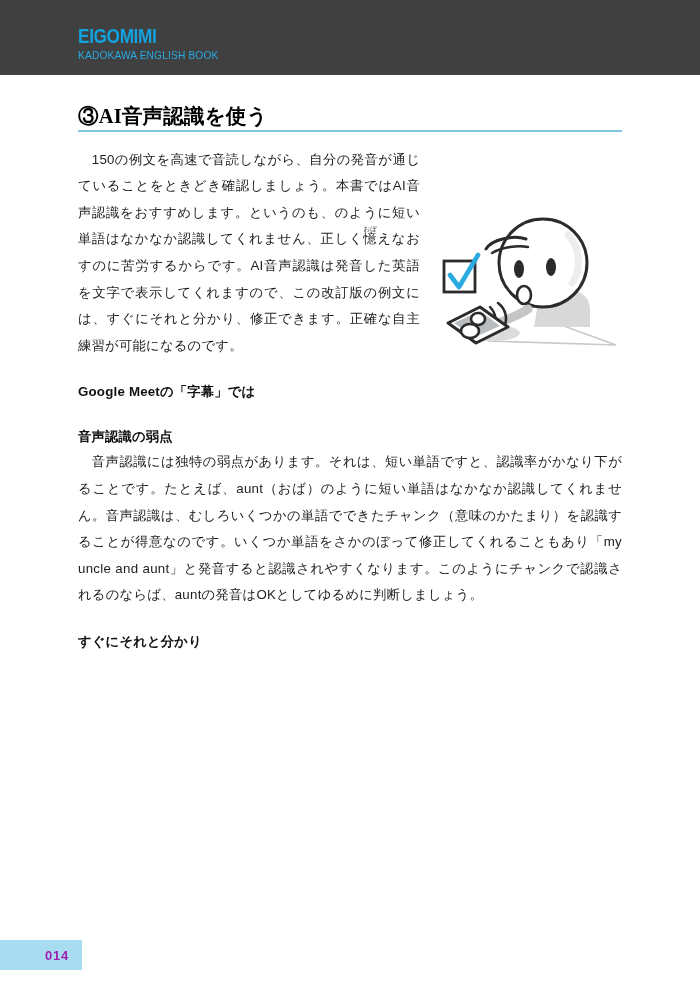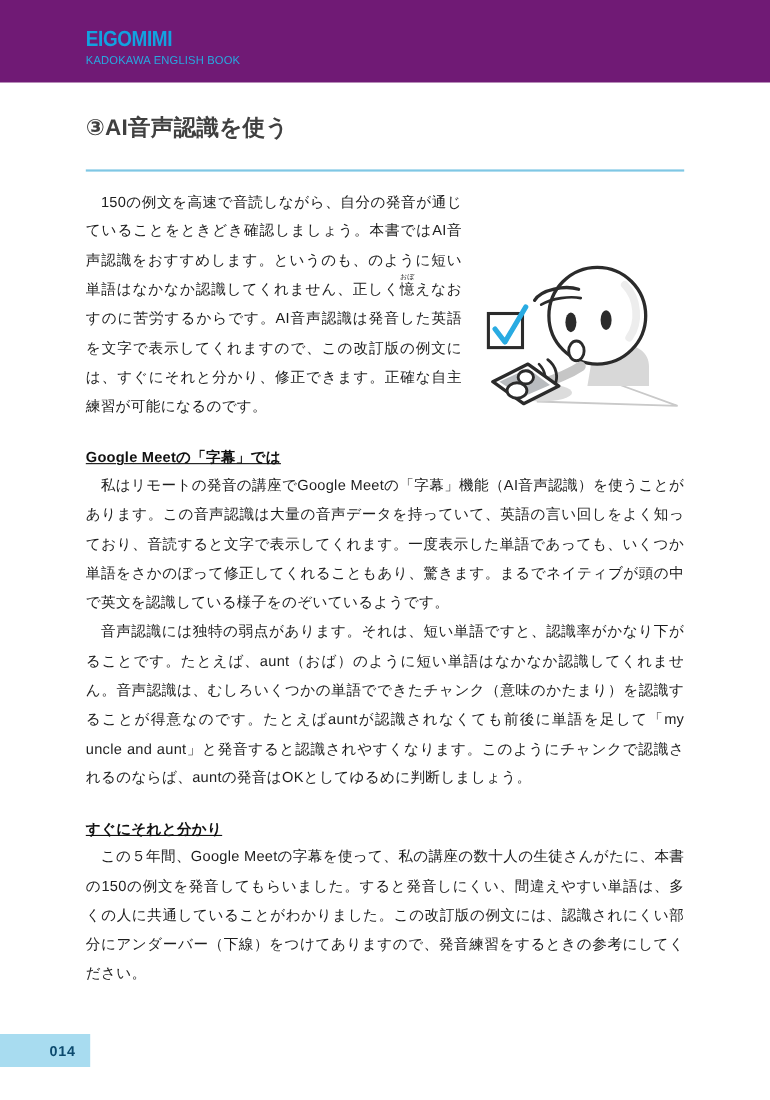--- a/index.html
+++ b/index.html
@@ -17,21 +17,21 @@
     -webkit-font-smoothing: antialiased;
   }
 
   
   .header-band {
     position: absolute;
     top: 0;
     left: 0;
     width: 700px;
     height: 75px;
-    background: #701a75;
+    background: #404040;
   }
   .brand-block {
     position: absolute;
     left: 78px;
     top: 26px;
   }
   .brand-title {
     font-size: 20px;
     font-weight: 700;
     letter-spacing: -0.4px;
@@ -56,25 +56,26 @@
   .page-body {
     position: absolute;
     left: 78px;
     top: 104px;
     width: 544px;
   }
 
   .section-heading {
     font-size: 20.5px;
     font-weight: 700;
-    color: #404040;
+    color: #000000;
     letter-spacing: 0.2px;
     line-height: 1.25;
     margin: 0;
-    padding-bottom: 24px;
+    padding-bottom: 0;
+    font-family: Liberation Serif, serif;
   }
   .heading-rule {
     width: 544px;
     height: 2px;
     background: #7fc7e4;
     margin-bottom: 15px;
   }
 
   
   p.body-text {
@@ -97,21 +98,20 @@
 
   .sub-heading {
     margin: 0;
     padding-top: 22px;
     padding-bottom: 1px;
     font-size: 13.3px;
     font-weight: 700;
     letter-spacing: 0.2px;
     color: #111111;
     line-height: 22px;
-    text-decoration: underline;
   }
 
   ruby {
     ruby-align: center;
   }
   rt {
     font-size: 6.4px;
     line-height: 1;
     letter-spacing: 0;
     color: #1d1d1d;
@@ -138,21 +138,21 @@
     background: #a8dcf0;
     display: flex;
     align-items: center;
     justify-content: flex-end;
     padding-right: 13px;
     box-sizing: border-box;
   }
   .page-number-text {
     font-size: 13px;
     font-weight: 700;
-    color: #0c4a6e;
+    color: #a21caf;
     letter-spacing: 0.8px;
   }
 </style>
 </head>
 <body>
 
 <div class="header-band">
   <div class="brand-block">
     <div class="brand-title">EIGOMIMI</div>
     <div class="brand-sub">KADOKAWA ENGLISH BOOK</div>
@@ -200,24 +200,23 @@
 
         <rect x="14" y="52" width="31" height="31" fill="#ffffff" stroke="#2b2b2b" stroke-width="2.8"></rect>
         <path d="M20 66 L29 78 L48 46" fill="none" stroke="#29abe2" stroke-width="4.6" stroke-linecap="round" stroke-linejoin="round"></path>
       </svg>
     </div>
 
     <p class="body-text intro-text"><span>　150の例文を高速で音読しながら、自分の発音が通じていることをときどき確認しましょう。本書ではAI音声認識をおすすめします。というのも、のように短い単語はなかなか認識してくれません、正しく</span><ruby><span>憶</span><rt>おぼ</rt></ruby><span>えなおすのに苦労するからです。AI音声認識は発音した英語を文字で表示してくれますので、この改訂版の例文には、すぐにそれと分かり、修正できます。正確な自主練習が可能になるのです。</span></p>
   </div>
 
   <h2 class="sub-heading">Google Meetの「字幕」では</h2>
-  <p class="body-text">　私はリモートの発音の講座でGoogle Meetの「字幕」機能（AI音声認識）を使うことがあります。この音声認識は大量の音声データを持っていて、英語の言い回しをよく知っており、音読すると文字で表示してくれます。一度表示した単語であっても、いくつか単語をさかのぼって修正してくれることもあり、驚きます。まるでネイティブが頭の中で英文を認識している様子をのぞいているようです。</p>
-
-  <p class="body-text">　音声認識には独特の弱点があります。それは、短い単語ですと、認識率がかなり下がることです。たとえば、aunt（おば）のように短い単語はなかなか認識してくれません。音声認識は、むしろいくつかの単語でできたチャンク（意味のかたまり）を認識することが得意なのです。たとえばauntが認識されなくても前後に単語を足して「my uncle and aunt」と発音すると認識されやすくなります。このようにチャンクで認識されるのならば、auntの発音はOKとしてゆるめに判断しましょう。</p>
+
+  <h2 class="sub-heading">音声認識の弱点</h2>
+  <p class="body-text">　音声認識には独特の弱点があります。それは、短い単語ですと、認識率がかなり下がることです。たとえば、aunt（おば）のように短い単語はなかなか認識してくれません。音声認識は、むしろいくつかの単語でできたチャンク（意味のかたまり）を認識することが得意なのです。いくつか単語をさかのぼって修正してくれることもあり「my uncle and aunt」と発音すると認識されやすくなります。このようにチャンクで認識されるのならば、auntの発音はOKとしてゆるめに判断しましょう。</p>
 
   <h2 class="sub-heading">すぐにそれと分かり</h2>
-  <p class="body-text">　この５年間、Google Meetの字幕を使って、私の講座の数十人の生徒さんがたに、本書の150の例文を発音してもらいました。すると発音しにくい、間違えやすい単語は、多くの人に共通していることがわかりました。この改訂版の例文には、認識されにくい部分にアンダーバー（下線）をつけてありますので、発音練習をするときの参考にしてください。</p>
 
 </div>
 
 <div class="page-number-box">
   <span class="page-number-text">014</span>
 </div>
 
 </body></html>

